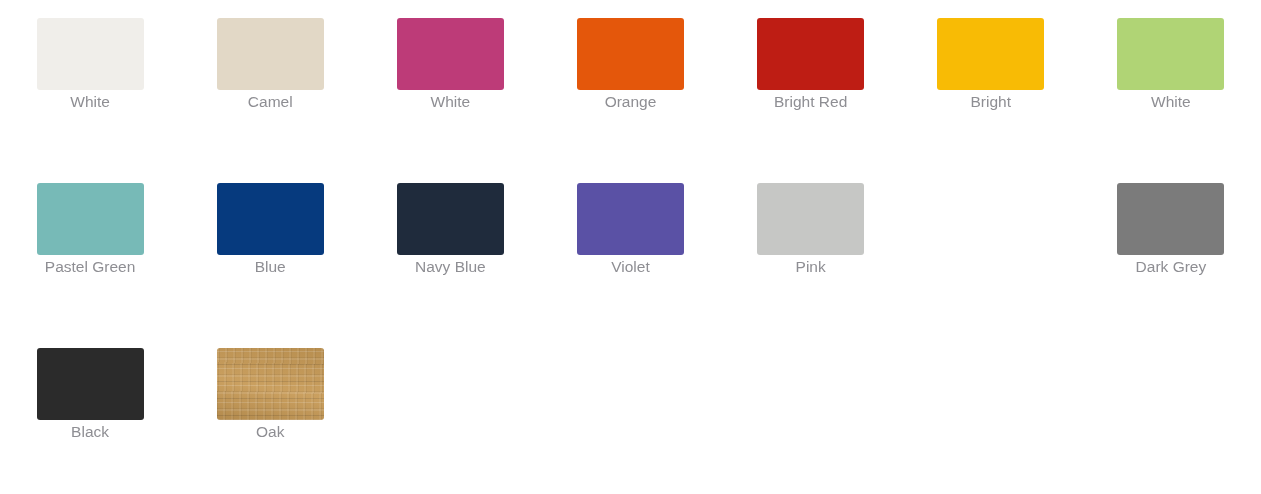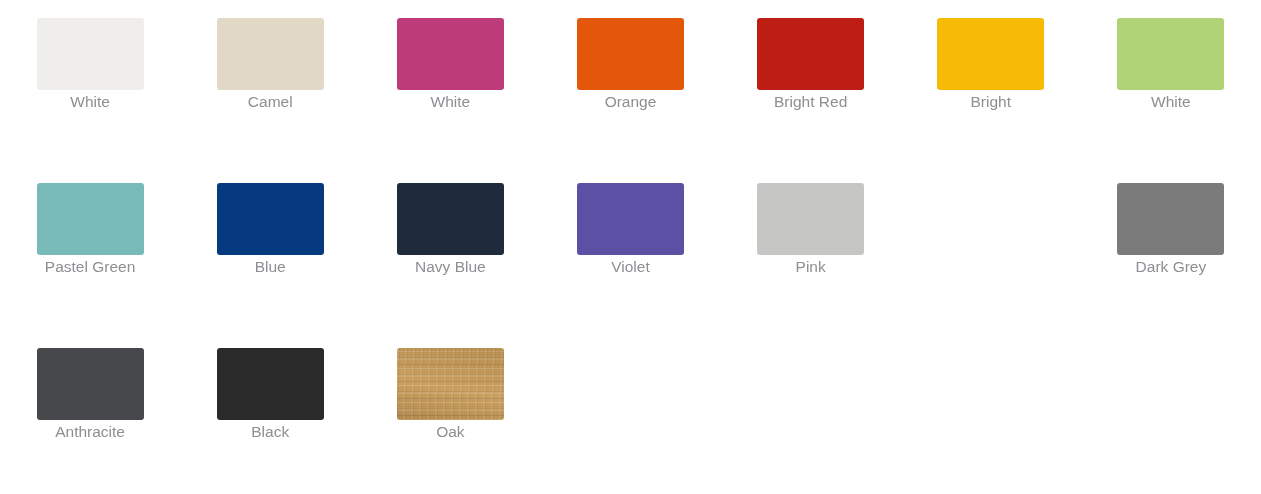--- a/index.html
+++ b/index.html
@@ -159,24 +159,20 @@
 
   <div class="swatch-cell is-empty">
     <span class="swatch-chip"></span>
     <span class="swatch-label"></span>
   </div>
   <div class="swatch-cell">
     <span class="swatch-chip" style="background-color: rgb(123, 123, 123);"></span>
     <span class="swatch-label">Dark Grey</span>
   </div>
   <div class="swatch-cell">
-    <span class="swatch-chip" style="background-color: rgb(70, 72, 76);"></span>
-    <span class="swatch-label">Anthracite</span>
-  </div>
-  <div class="swatch-cell">
     <span class="swatch-chip" style="background-color: rgb(43, 43, 43);"></span>
     <span class="swatch-label">Black</span>
   </div>
   <div class="swatch-cell">
     <span class="swatch-chip wood" style="background-color: rgb(199, 154, 86);"></span>
     <span class="swatch-label">Oak</span>
   </div>
   <div class="swatch-cell is-empty">
     <span class="swatch-chip"></span>
     <span class="swatch-label"></span>

